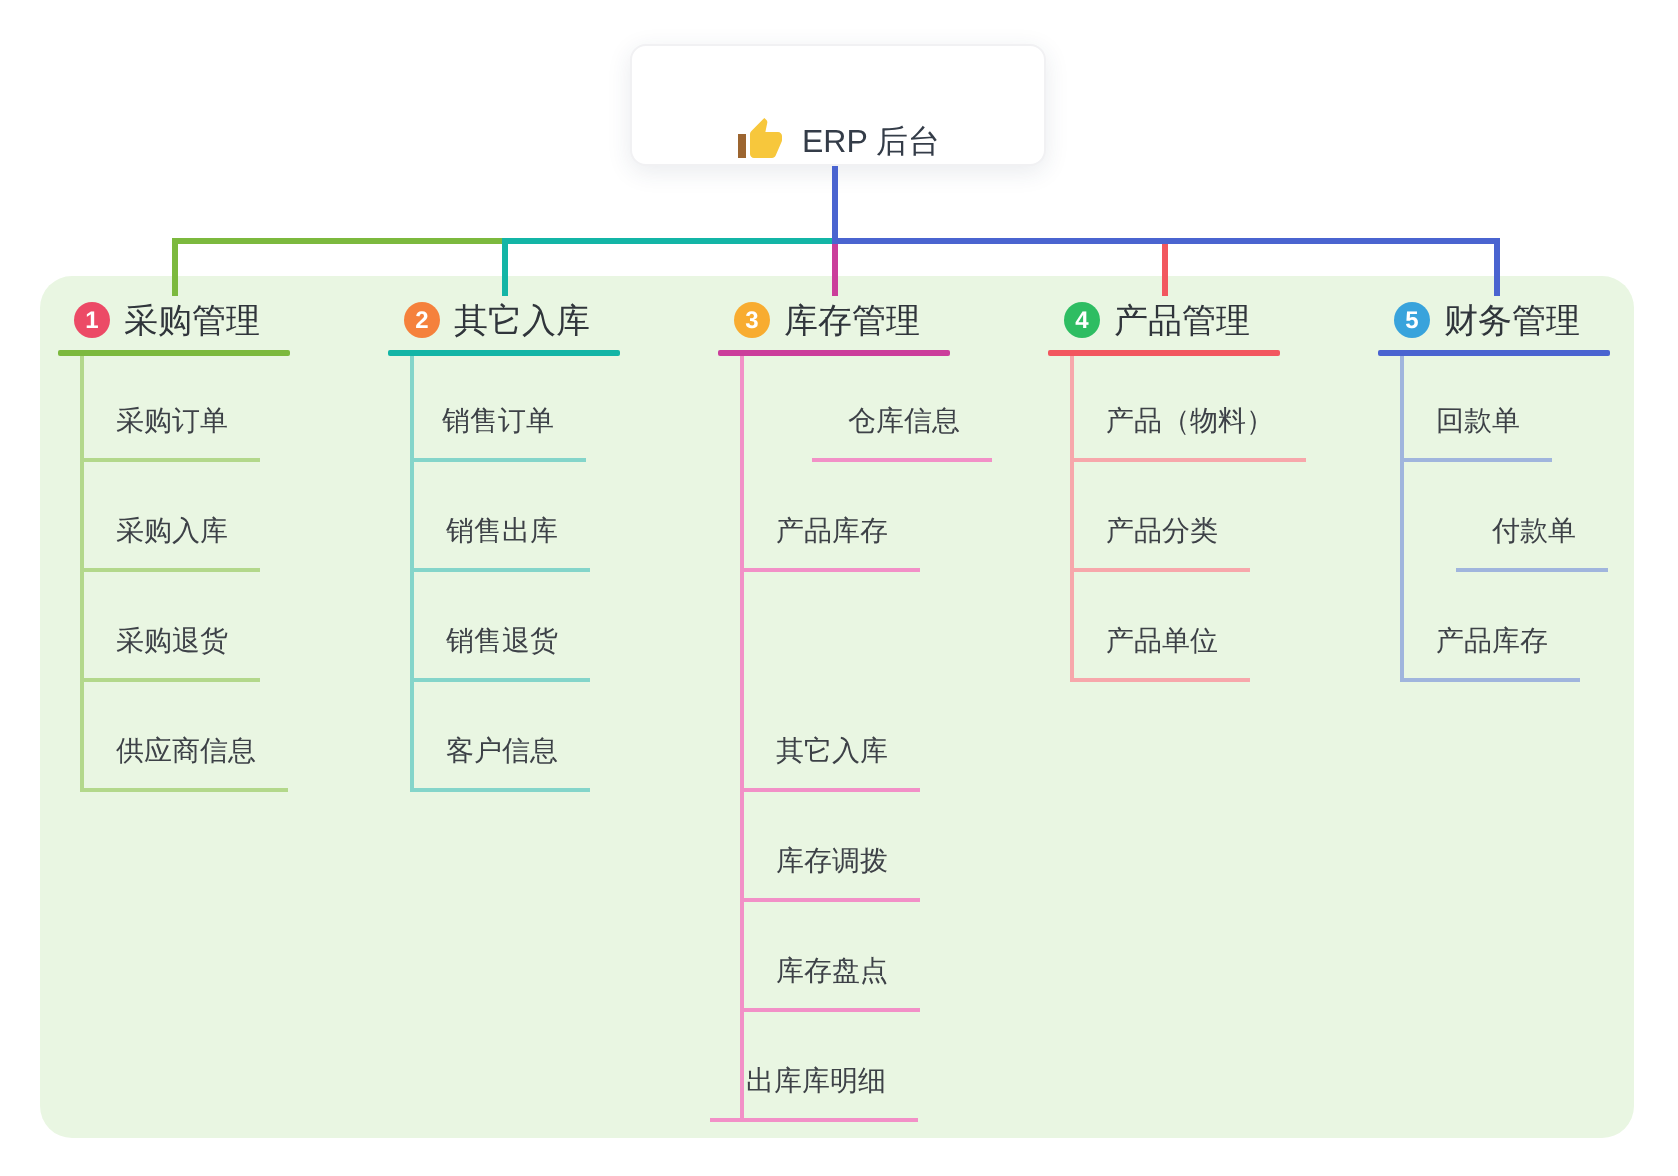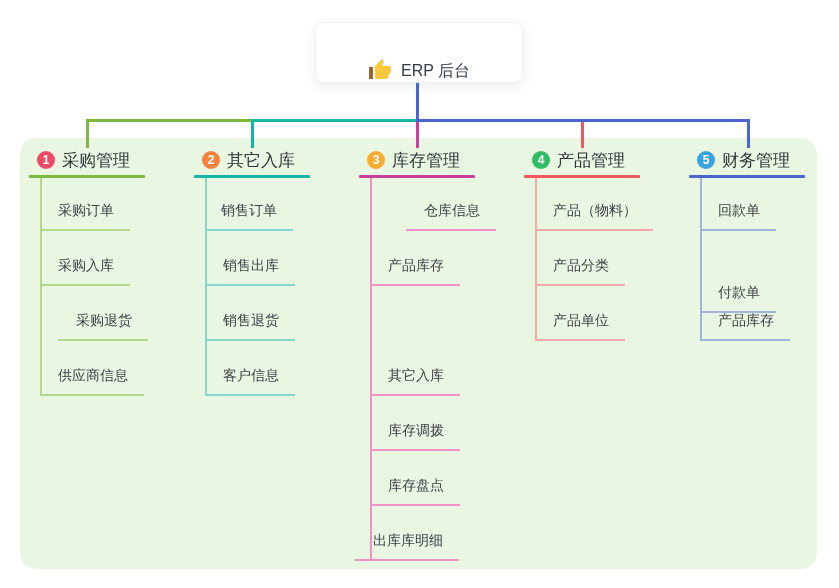--- a/index.html
+++ b/index.html
@@ -76,21 +76,21 @@
   <div class="v-line" style="left: 747px; top: 119px; height: 29px; background: rgb(74, 100, 208);"></div>
 
   <div class="branch-header" style="left:29px;">
     <span class="badge" style="background: rgb(236, 74, 102);">1</span>
     <span>采购管理</span>
   </div>
   <div class="branch-underline" style="left: 29px; background: rgb(124, 185, 62);"></div>
   <div class="thin-v" style="left: 40px; top: 178px; height: 218px; background: rgb(179, 216, 139);"></div>
   <div class="child-node" style="left: 40px; top: 254px; border-bottom-color: rgb(179, 216, 139);">采购入库</div>
   <div class="child-node" style="left: 40px; top: 199px; border-bottom-color: rgb(179, 216, 139);">采购订单</div>
-  <div class="child-node" style="left: 40px; top: 309px; border-bottom-color: rgb(179, 216, 139); margin-left: 18px;">采购退货</div>
+  <div class="child-node" style="left: 40px; top: 309px; border-bottom-color: rgb(179, 216, 139);">采购退货</div>
   <div class="child-node" style="left: 40px; top: 364px; border-bottom-color: rgb(179, 216, 139);">供应商信息</div>
 
   <div class="branch-header" style="left:194px;">
     <span class="badge" style="background: rgb(245, 129, 60);">2</span>
     <span>其它入库</span>
   </div>
   <div class="branch-underline" style="left: 194px; background: rgb(19, 181, 166);"></div>
   <div class="thin-v" style="left: 205px; top: 178px; height: 218px; background: rgb(132, 213, 202);"></div>
   <div class="child-node" style="left: 205px; top: 199px; border-bottom-color: rgb(132, 213, 202); padding-left: 16px;">销售订单</div>
   <div class="child-node" style="left: 205px; top: 254px; border-bottom-color: rgb(132, 213, 202);">销售出库</div>
@@ -120,16 +120,16 @@
   <div class="child-node" style="left: 535px; top: 254px; border-bottom-color: rgb(247, 167, 171);">产品分类</div>
   <div class="child-node" style="left: 535px; top: 309px; border-bottom-color: rgb(247, 167, 171);">产品单位</div>
 
   <div class="branch-header" style="left:689px;">
     <span class="badge" style="background: rgb(56, 163, 220);">5</span>
     <span>财务管理</span>
   </div>
   <div class="branch-underline" style="left: 689px; background: rgb(74, 100, 208);"></div>
   <div class="thin-v" style="left: 700px; top: 178px; height: 163px; background: rgb(160, 181, 221);"></div>
   <div class="child-node" style="left: 700px; top: 199px; border-bottom-color: rgb(160, 181, 221);">回款单</div>
-  <div class="child-node" style="left: 700px; top: 254px; border-bottom-color: rgb(160, 181, 221); margin-top: 27px;">付款单</div>
+  <div class="child-node" style="left: 728px; top: 254px; border-bottom-color: rgb(160, 181, 221);">付款单</div>
   <div class="child-node" style="left: 700px; top: 309px; border-bottom-color: rgb(160, 181, 221);">产品库存</div>
 
 </div>
 
 </body></html>

